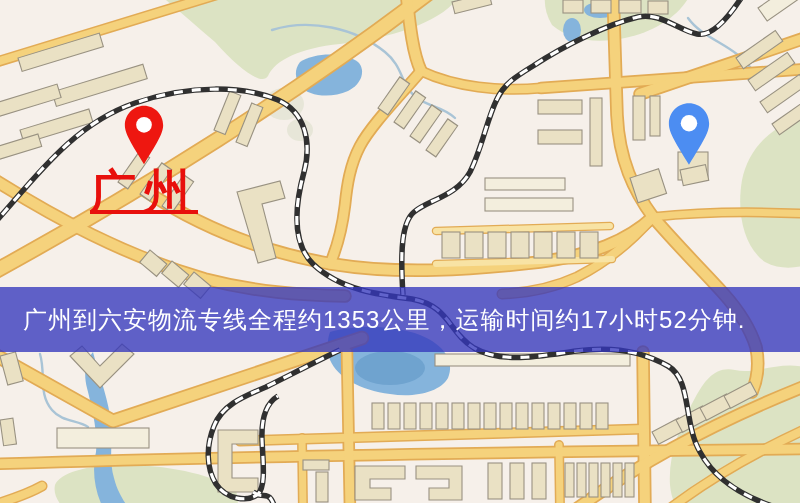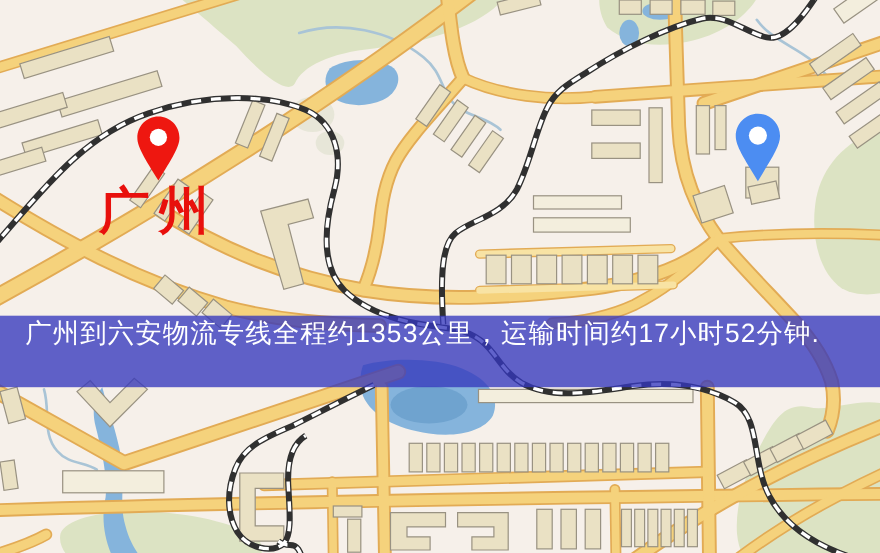--- a/index.html
+++ b/index.html
@@ -40,21 +40,21 @@
     font-weight:700;font-size:46px;line-height:1.05;letter-spacing:8px;
     white-space:nowrap;
   }
   .label-origin{color:var(--origin-label,#e8100c);}
   .label-dest{color:var(--destination-label,#2023c9);}
 
   
   .banner{
     position:absolute;z-index:4;left:0;top:287px;width:800px;height:65px;
     background:var(--banner-bg,rgba(52,55,189,0.78));
-    display:flex;align-items:flex-start;box-sizing:border-box;padding-left:23px;
+    display:flex;align-items:center;box-sizing:border-box;padding-left:23px;
   }
   .banner span{
     color:var(--banner-text,#ffffff);
     font-size:24px;letter-spacing:1px;white-space:nowrap;
   }
 </style>
 </head>
 <body>
 
 <div class="screen">
@@ -278,19 +278,19 @@
     </svg>
   </div>
 
   <div class="pin" style="left: 666px; top: 100px;">
     <svg class="pin-dest" viewBox="0 0 24 34">
       <path class="pin-dest-shape" d="M12 1 C6 1 1.5 5.9 1.5 11.6 C1.5 16.3 5.2 21.8 12 33 C18.8 21.8 22.5 16.3 22.5 11.6 C22.5 5.9 18 1 12 1 Z"></path>
       <circle class="pin-hole" cx="12" cy="11.4" r="4.3"></circle>
     </svg>
   </div>
 
-  <div class="city-label label-origin" style="left: 90px; top: 168px;">广州</div>
+  <div class="city-label label-origin" style="left: 90px; top: 168px; text-decoration: underline;">广州</div>
 
   <div class="banner">
     <span>广州到六安物流专线全程约1353公里，运输时间约17小时52分钟.</span>
   </div>
 
 </div>
 
 </body></html>

